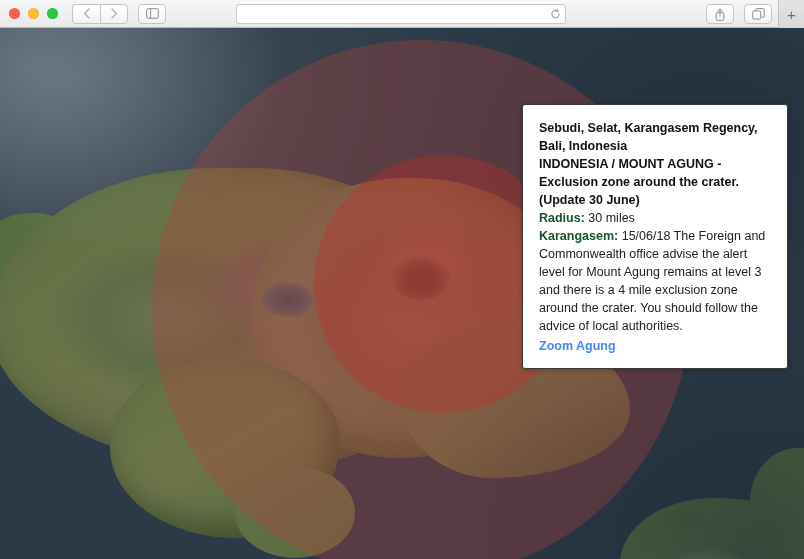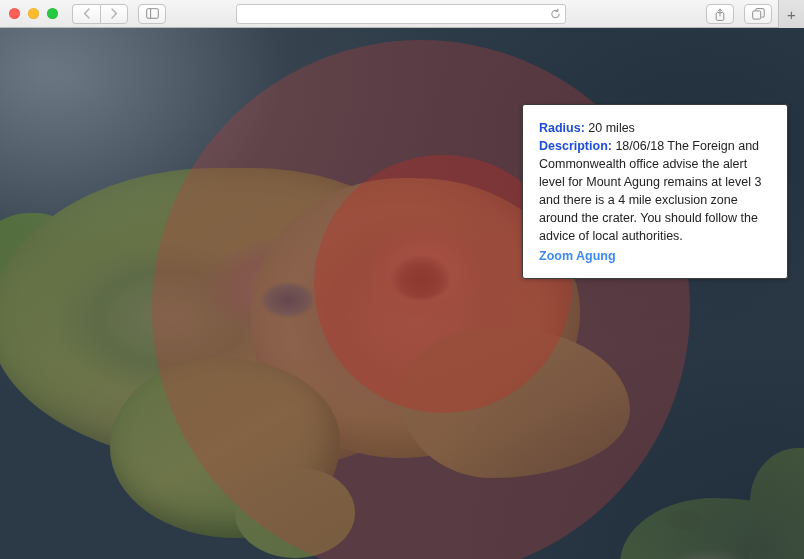--- a/index.html
+++ b/index.html
@@ -242,21 +242,21 @@
     font-size: 12.5px;
     line-height: 18px;
     color: #222222;
   }
   .popup-title,
   .popup-subtitle {
     font-weight: bold;
     color: #111111;
     display: block;
   }
-  .popup-field-label { font-weight: bold; color: #1d4ed8; }
+  .popup-field-label { font-weight: bold; color: #14532d; }
   .popup-line { display: block; }
   .popup-desc { display: block; }
   .zoom-link {
     display: inline-block;
     margin-top: 2px;
     color: #3d8bf2;
     font-weight: bold;
     font-size: 12.5px;
     text-decoration: none;
     cursor: pointer;
@@ -340,23 +340,25 @@
     <div class="crater-batur"></div>
 
     <div class="sea-tint"></div>
     <div class="haze"></div>
 
     <div class="circle-outer" style="background: rgba(182, 64, 60, 0.33);"></div>
     <div class="circle-inner" style="background: rgba(190, 48, 40, 0.36);"></div>
 
     <div class="popup">
       <div class="popup-body">
-
-        <span class="popup-line"><span class="popup-field-label">Radius:</span> <span>20 miles</span></span>
-
-
-        <span class="popup-desc"><span class="popup-field-label">Description:</span> <span>18/06/18 The Foreign and Commonwealth office advise the alert level for Mount Agung remains at level 3 and there is a 4 mile exclusion zone around the crater. You should follow the advice of local authorities.</span></span>
+        <span class="popup-title">Sebudi, Selat, Karangasem Regency, Bali, Indonesia</span>
+        <span class="popup-subtitle">INDONESIA / MOUNT AGUNG - Exclusion zone around the crater. (Update 30 June)</span>
+
+        <span class="popup-line"><span class="popup-field-label">Radius:</span> <span>30 miles</span></span>
+
+
+        <span class="popup-desc"><span class="popup-field-label">Karangasem:</span> <span>15/06/18 The Foreign and Commonwealth office advise the alert level for Mount Agung remains at level 3 and there is a 4 mile exclusion zone around the crater. You should follow the advice of local authorities.</span></span>
 
         <a class="zoom-link" style="color: rgb(61, 139, 242);">Zoom Agung</a>
       </div>
     </div>
   </div>
 </div>
 
 </body></html>

